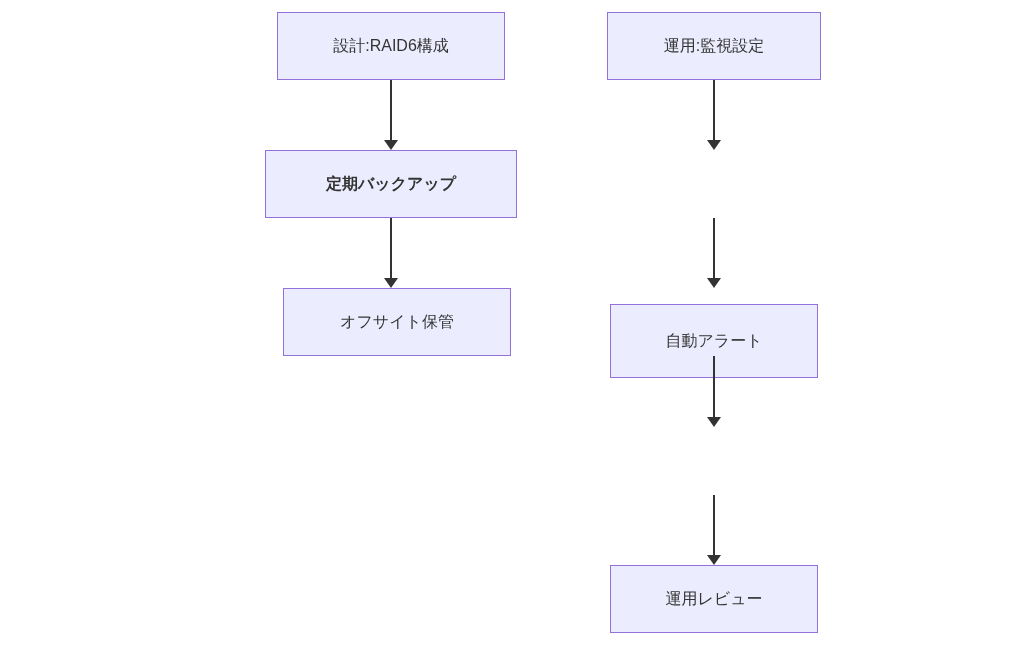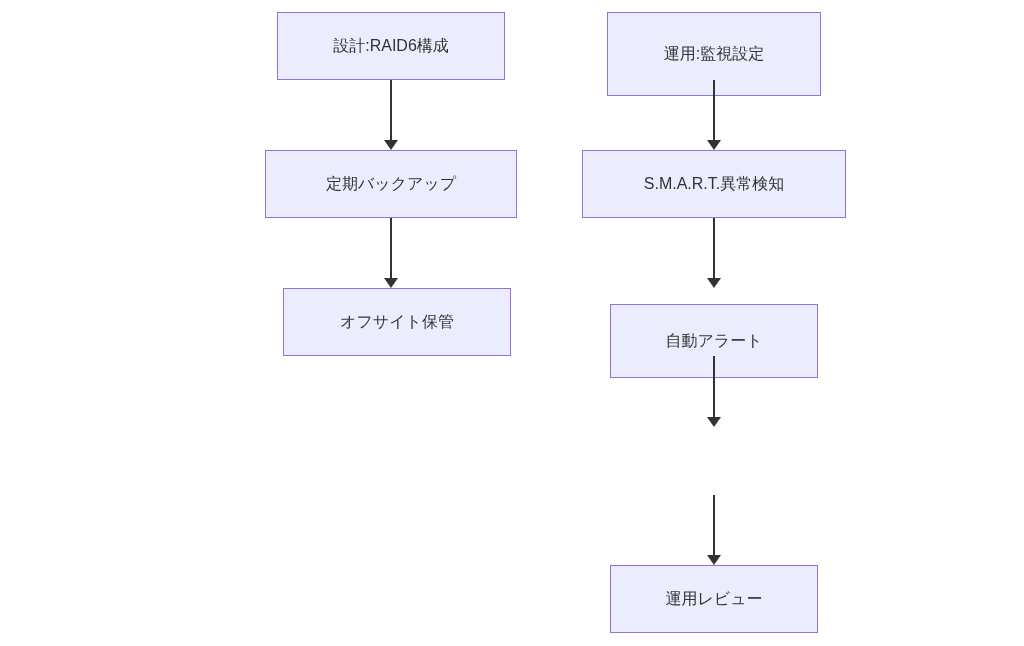--- a/index.html
+++ b/index.html
@@ -60,37 +60,36 @@
 
 <div class="canvas">
 
   <div class="node" style="left:233px; top:12px; width:228px; height:68px;">設計:RAID6構成</div>
 
   <div class="arrow" style="left:340px; top:80px; height:70px;">
     <span class="line"></span>
     <span class="head"></span>
   </div>
 
-  <div class="node" style="left:221px; top:150px; width:252px; height:68px;">定期バックアップ</div>
+  <div class="node" style="left:221px; top:150px; width:252px; height:68px;font-weight:bold;">定期バックアップ</div>
 
   <div class="arrow" style="left:340px; top:218px; height:70px;">
     <span class="line"></span>
     <span class="head"></span>
   </div>
 
   <div class="node" style="left:239px; top:288px; width:228px; height:68px;">オフサイト保管</div>
 
-  <div class="node" style="left:563px; top:12px; width:214px; height:84px;">運用:監視設定</div>
+  <div class="node" style="left:563px; top:12px; width:214px; height:68px;">運用:監視設定</div>
 
   <div class="arrow" style="left:663px; top:80px; height:70px;">
     <span class="line"></span>
     <span class="head"></span>
   </div>
 
-  <div class="node" style="left:538px; top:150px; width:264px; height:68px;">S.M.A.R.T.異常検知</div>
 
   <div class="arrow" style="left:663px; top:218px; height:70px;">
     <span class="line"></span>
     <span class="head"></span>
   </div>
 
   <div class="node" style="left:566px; top:304px; width:208px; height:74px;">自動アラート</div>
 
   <div class="arrow" style="left:663px; top:356px; height:71px;">
     <span class="line"></span>

